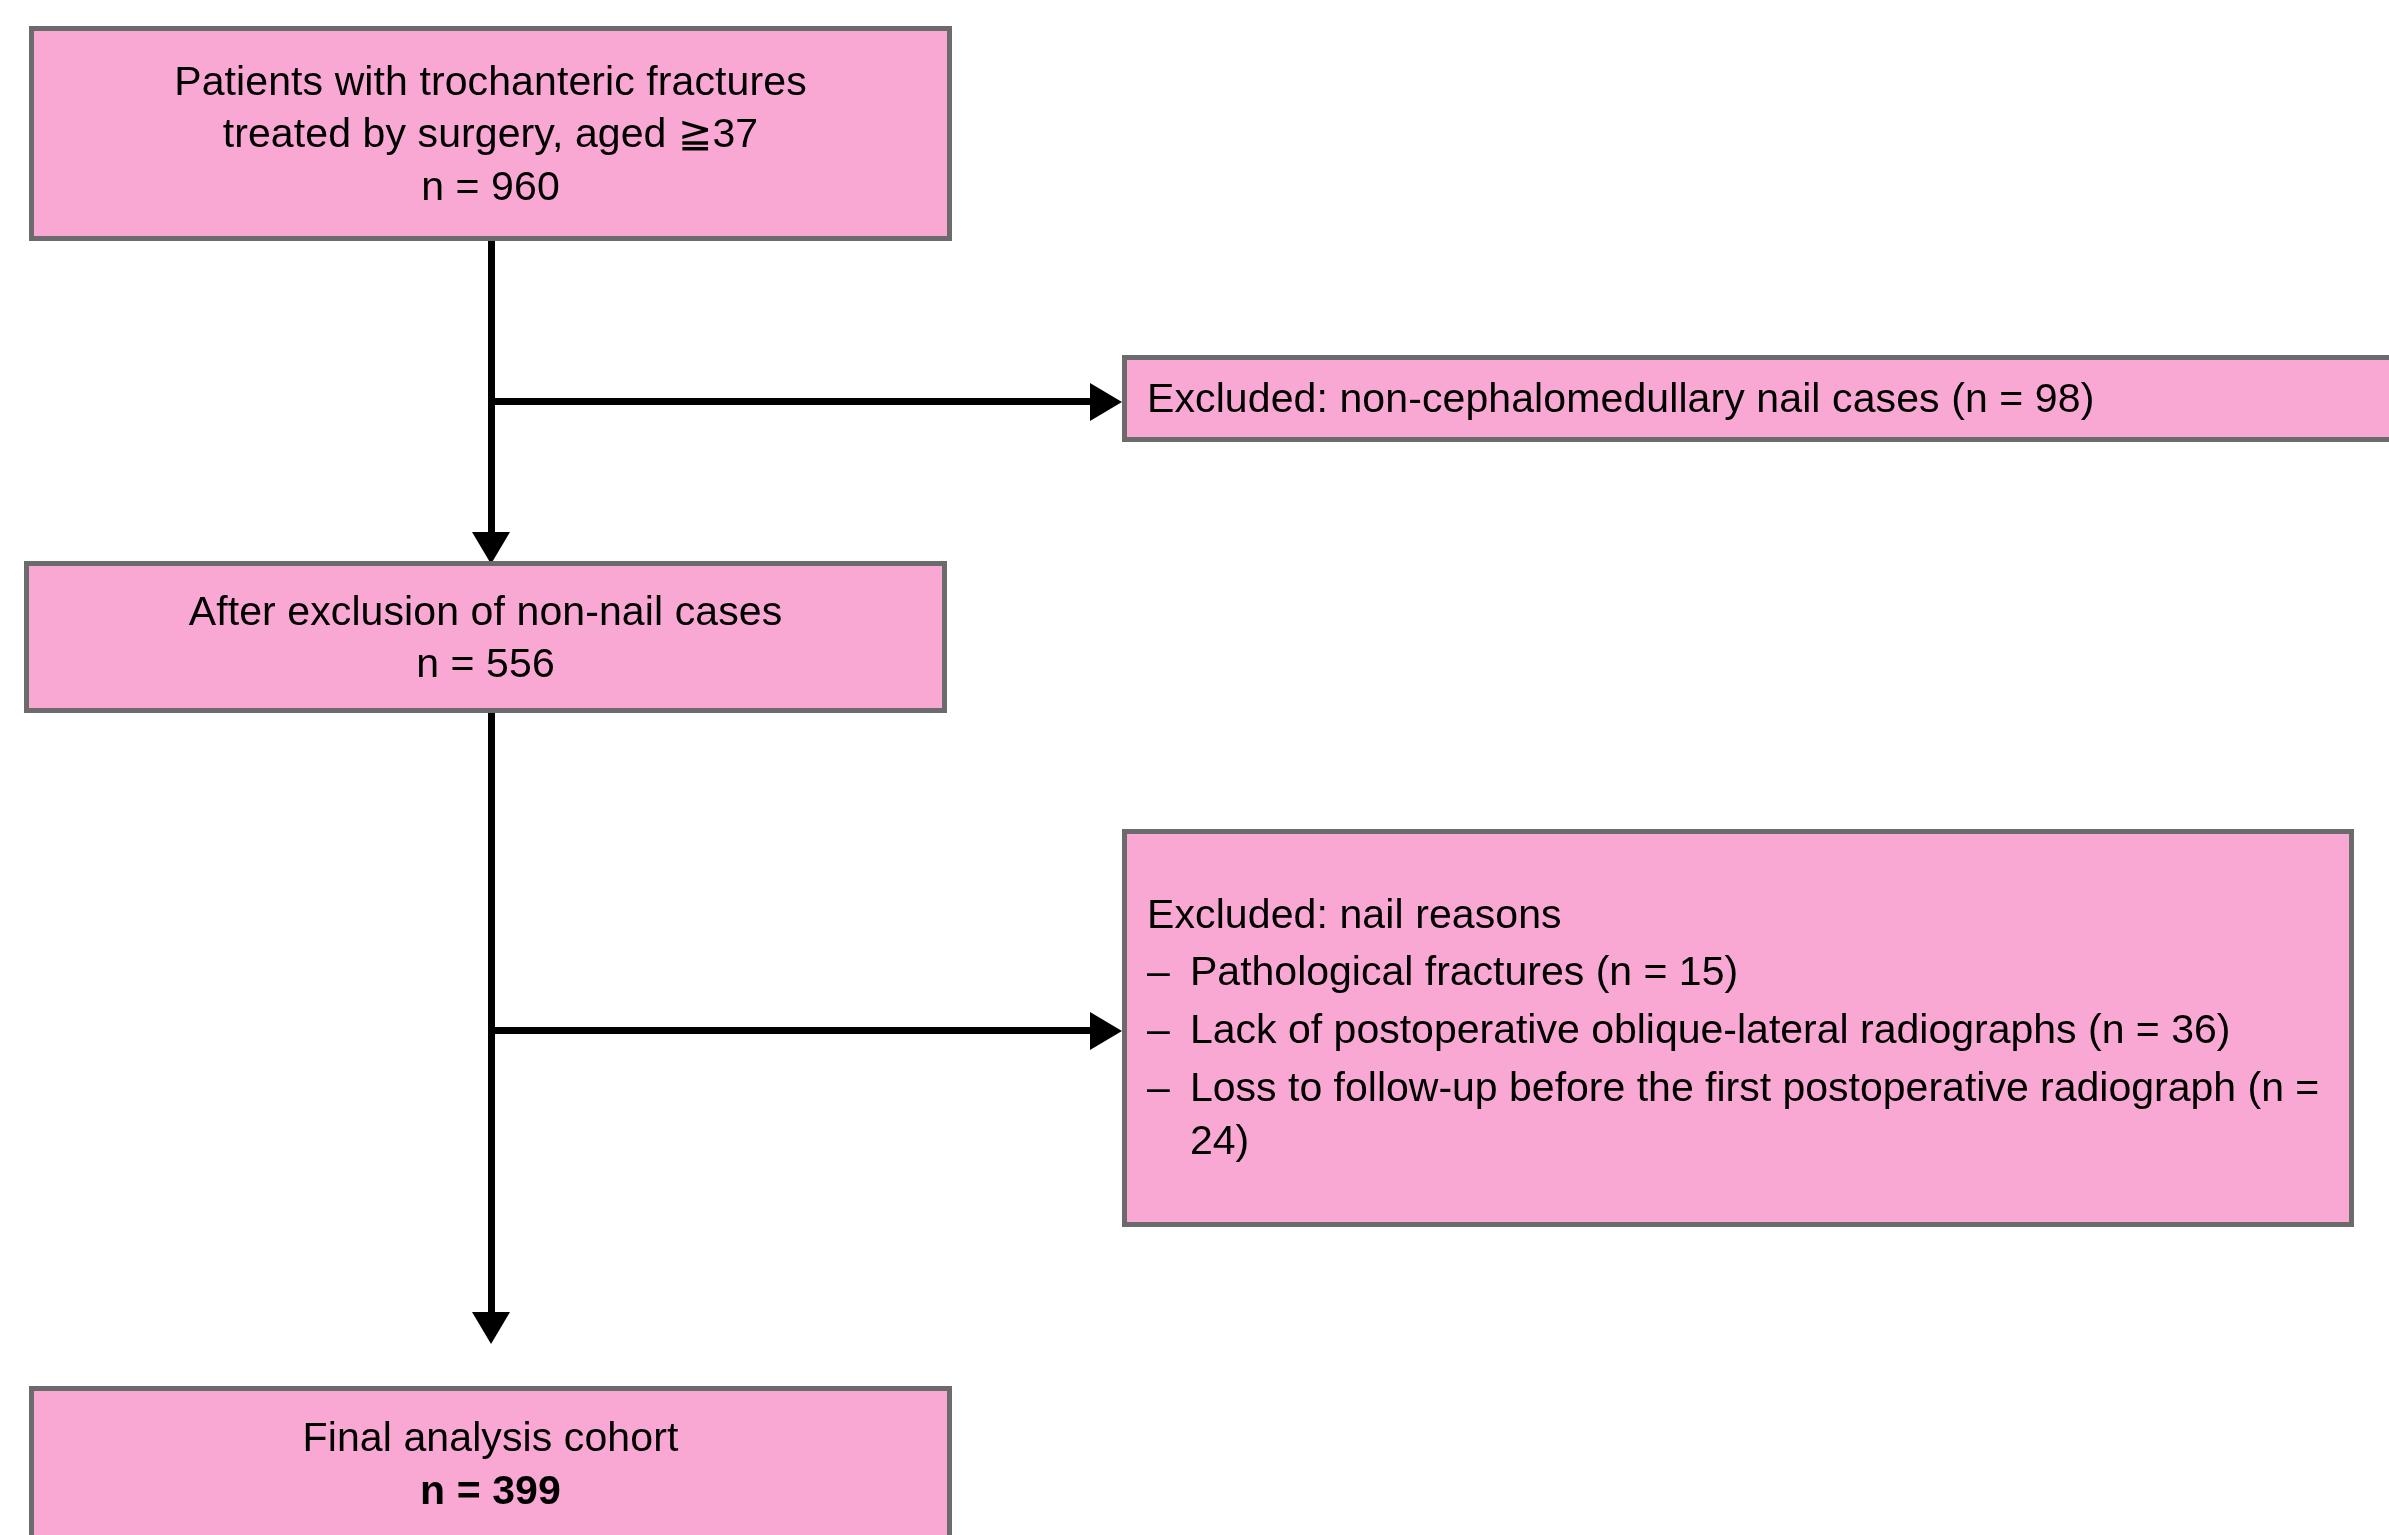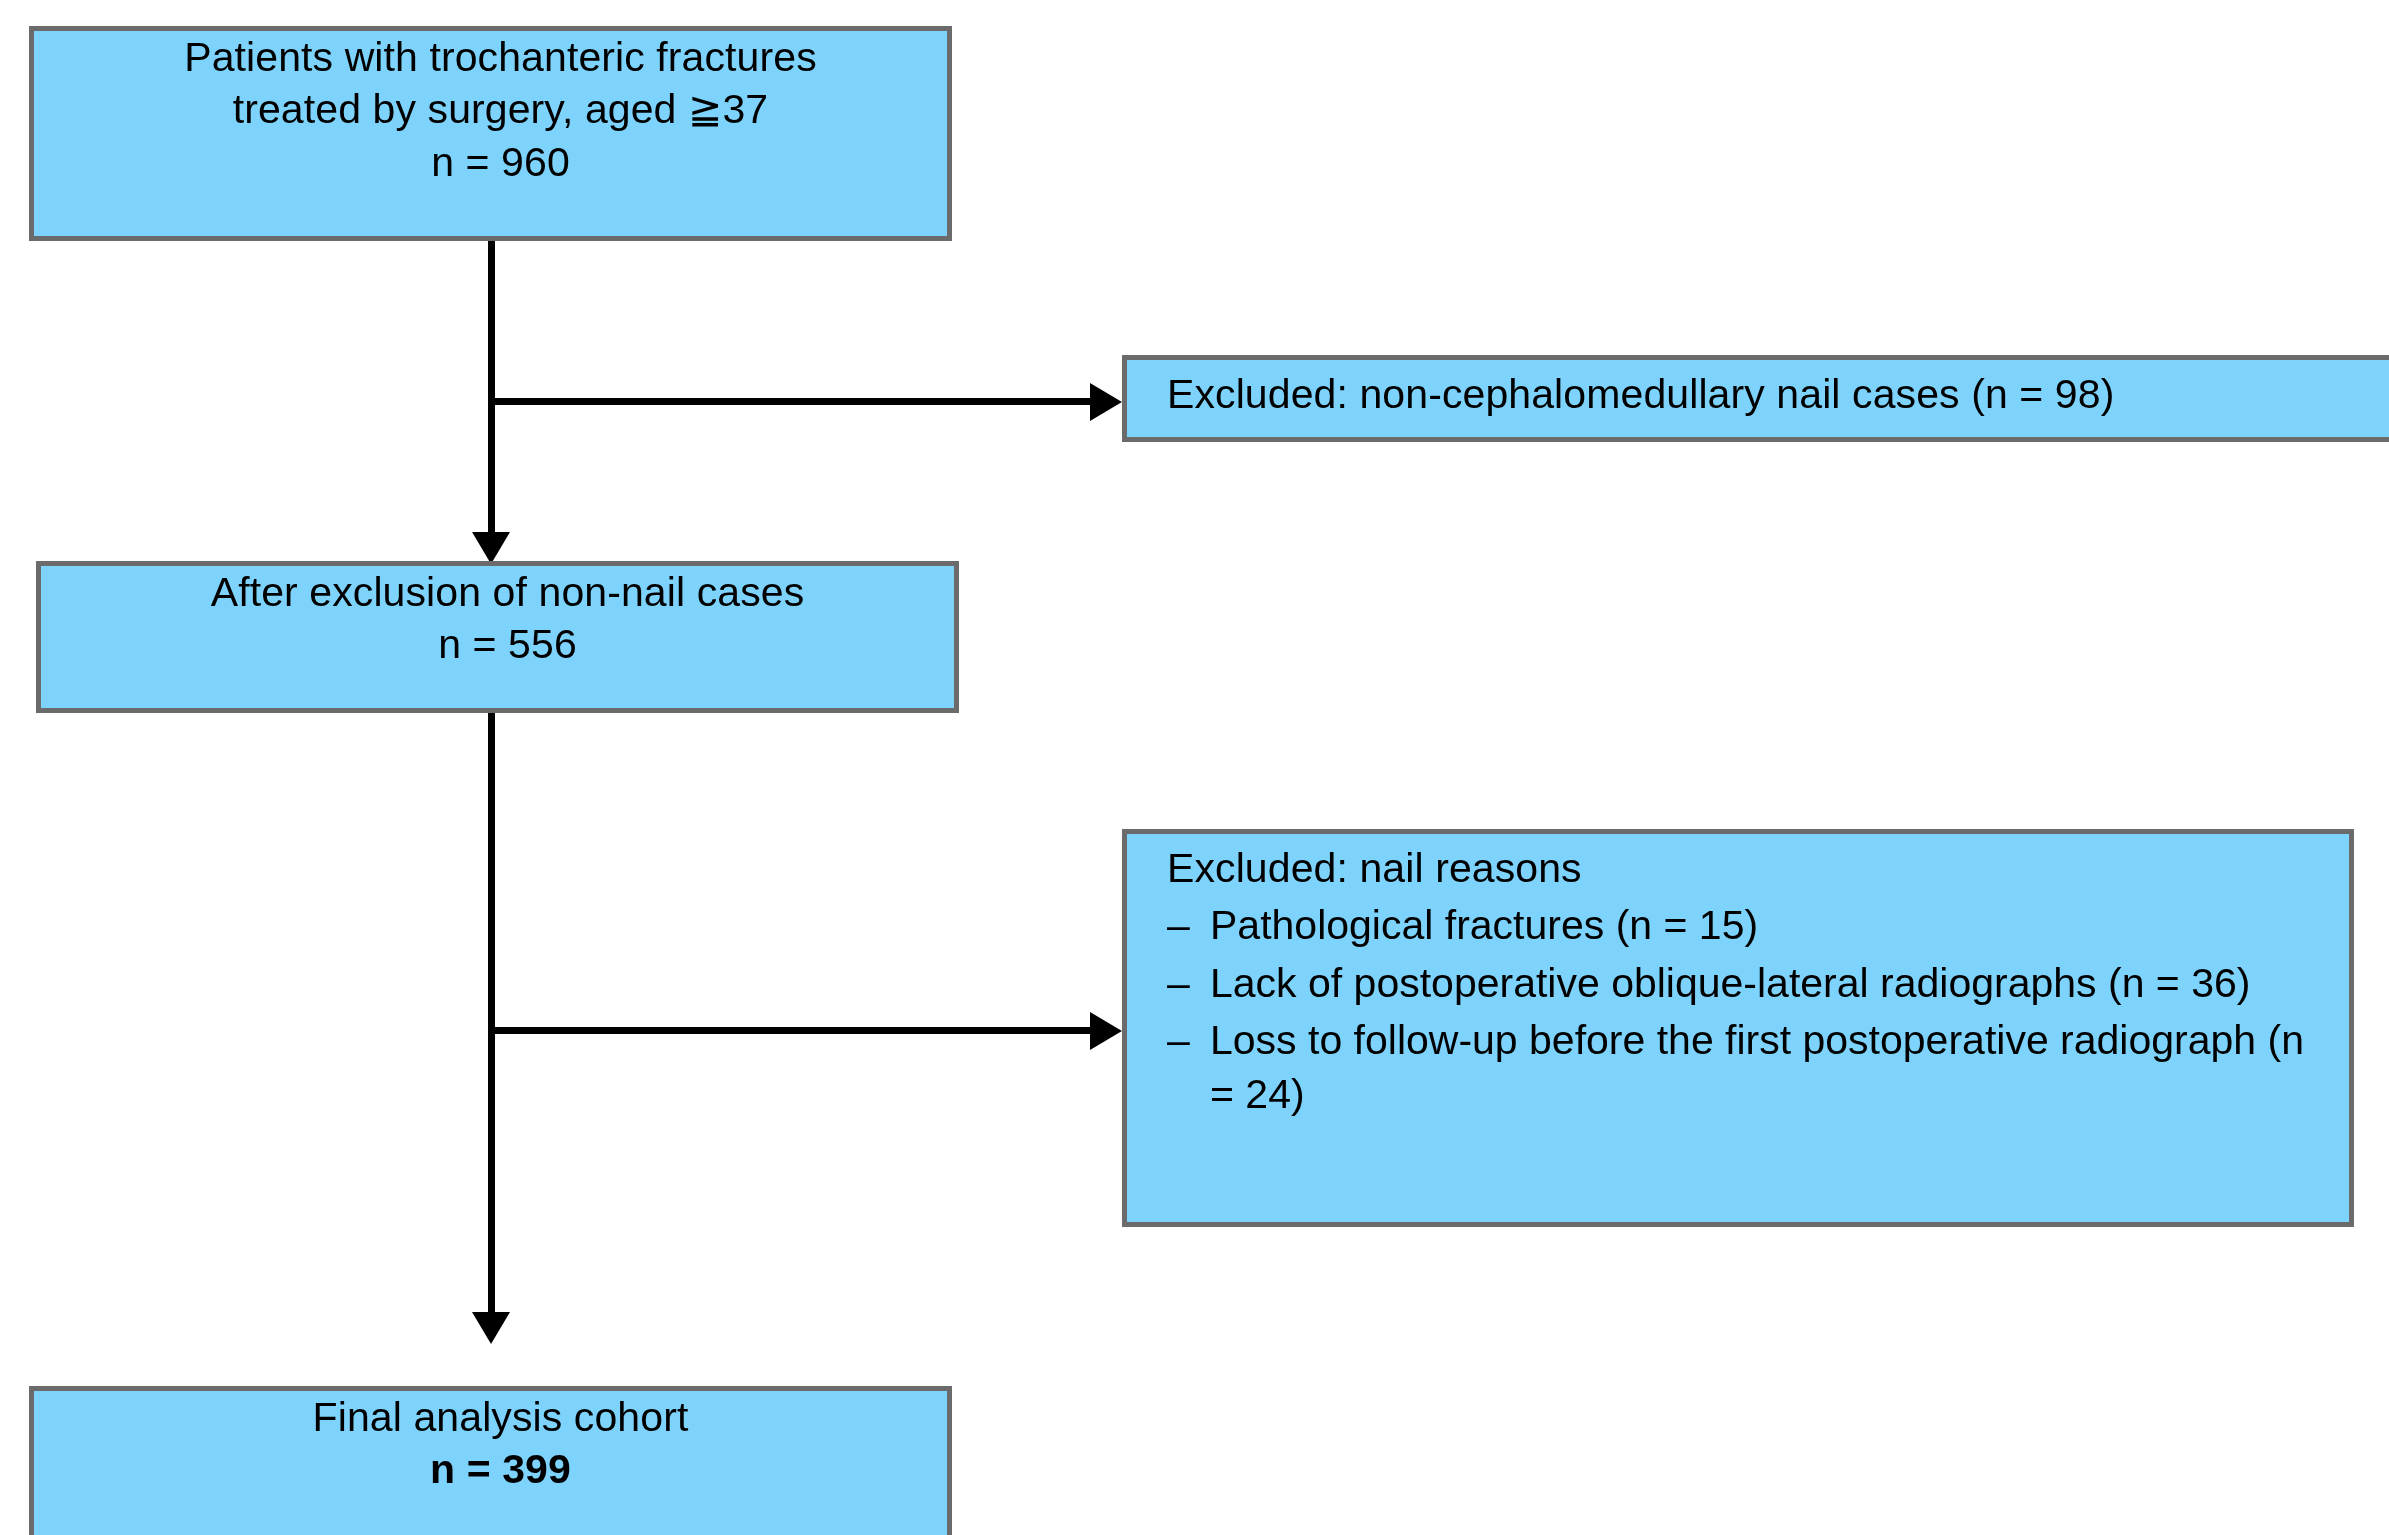--- a/index.html
+++ b/index.html
@@ -14,26 +14,25 @@
   #flowchart-canvas {
     position: relative;
     width: 2389px;
     height: 1535px;
     background: #ffffff;
     overflow: hidden;
   }
   .node-box {
     position: absolute;
     box-sizing: border-box;
-    background: #7dd3fc;
+    background: #f9a8d4;
     border: 5.3px solid #6b6b6b;
     display: flex;
     flex-direction: column;
-    justify-content: flex-start;
-    padding-left: 20px;
+    justify-content: center;
   }
   .node-box.centered {
     align-items: center;
     text-align: center;
   }
   .node-box.left-aligned {
     align-items: flex-start;
     text-align: left;
   }
   .node-line {
@@ -113,21 +112,21 @@
 
   <div class="h-line" style="left:488px; top:398px; width:610px;"></div>
   <div class="arrow-right" style="left:1090px; top:383px;"></div>
 
   <div class="node-box left-aligned" style="left:1122px; top:355px; width:1428px; height:87px;">
     <div class="box-pad">
       <span class="node-line">Excluded: non-cephalomedullary nail cases (n = 98)</span>
     </div>
   </div>
 
-  <div class="node-box centered" style="left:36px; top:561px; width:923px; height:152px;">
+  <div class="node-box centered" style="left:24px; top:561px; width:923px; height:152px;">
     <span class="node-line">After exclusion of non-nail cases</span>
     <span class="node-line">n = 556</span>
   </div>
 
   <div class="v-line" style="left:488px; top:713px; height:602px;"></div>
   <div class="arrow-down" style="left:472px; top:1312px;"></div>
 
   <div class="h-line" style="left:488px; top:1027px; width:610px;"></div>
   <div class="arrow-right" style="left:1090px; top:1012px;"></div>
 

